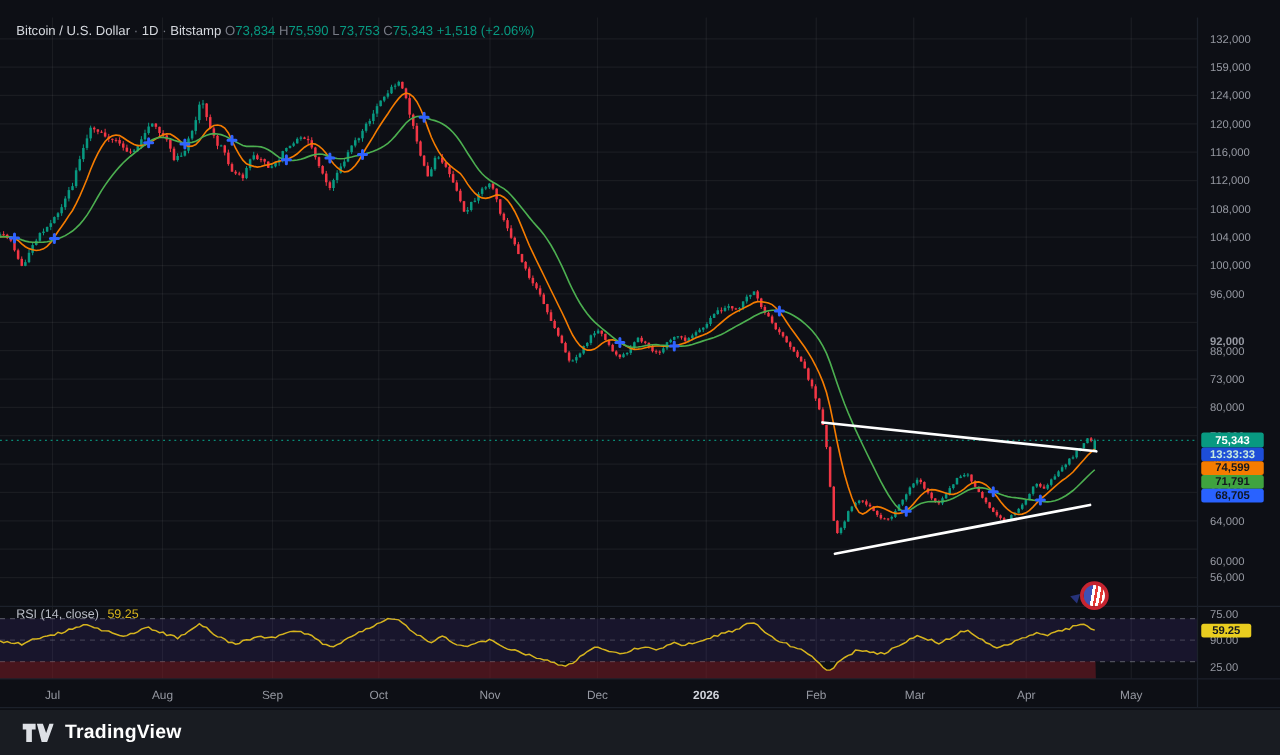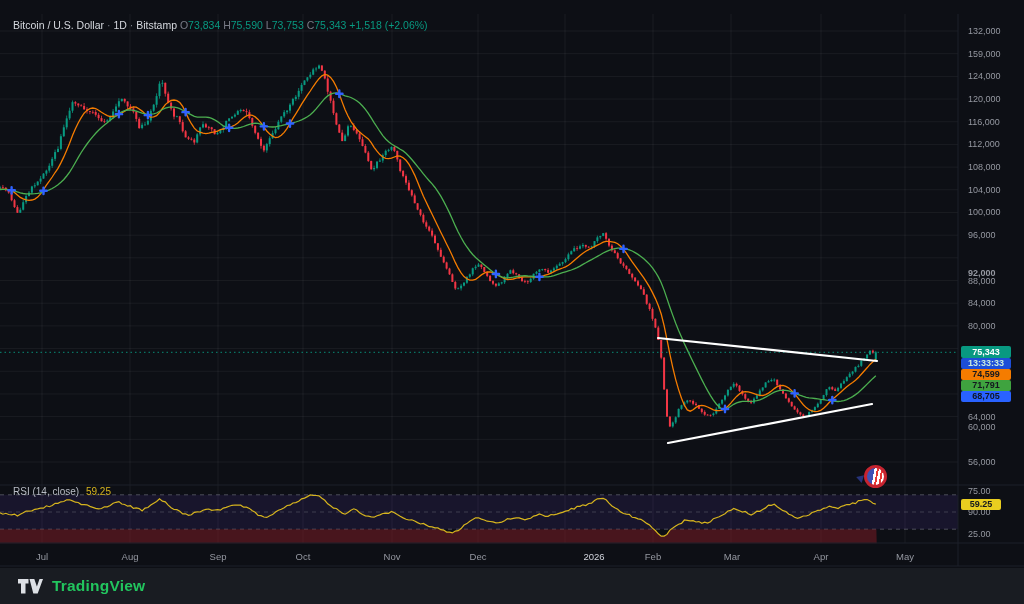--- a/index.html
+++ b/index.html
@@ -12,26 +12,26 @@
   .legend{position:absolute;left:13px;top:18px;z-index:4;font-size:10.5px;line-height:15px;color:#d5d8de;}
   .legend .dim{color:#787b86;}
   .legend .up{color:#089981;}
   .legend .mafast{color:#f57c00;}
   .legend .maslow{color:#4caf50;}
   .legend-row{white-space:nowrap;}
   .ticklabel{position:absolute;left:968px;width:54px;font-size:9px;color:#9598a1;z-index:2;}
   .pbadge{position:absolute;left:961px;width:50px;text-align:center;font-size:9px;font-weight:bold;
           border-radius:2px;z-index:3;}
   .timelabel{position:absolute;top:551px;transform:translateX(-50%);font-size:9.5px;color:#9598a1;z-index:2;}
-  .timelabel.year{color:#d1d4dc;font-weight:normal;margin-left:29px;}
+  .timelabel.year{color:#d1d4dc;font-weight:bold;}
   .rsi-label{position:absolute;left:13px;top:486px;font-size:10px;color:#b8bcc5;z-index:4;white-space:nowrap;}
   .rsi-label .val{color:#d6b41e;margin-left:4px;}
   .footer{position:absolute;left:0;top:568px;width:1024px;height:36px;background:#191c22;
           display:flex;align-items:center;padding-left:18px;box-sizing:border-box;gap:9px;z-index:5;}
-  .footer .brand{color:#22c55e;font-size:15.5px;font-weight:bold;letter-spacing:.2px;}
+  .footer .brand{color:#ffffff;font-size:15.5px;font-weight:bold;letter-spacing:.2px;}
   .sticker{position:absolute;left:864px;top:465px;width:23px;height:23px;border-radius:50%;
            border:3px solid #c62430;box-sizing:border-box;overflow:hidden;z-index:3;
            background:linear-gradient(100deg,#3f51b5 0 38%,#ffffff 38% 50%,#e53935 50% 60%,#ffffff 60% 72%,#e53935 72% 82%,#ffffff 82%);}
   .sticker-arrow{position:absolute;left:856px;top:474px;width:0;height:0;z-index:3;
            border-top:4px solid transparent;border-bottom:4px solid transparent;border-right:7px solid #2c3a8c;
            transform:rotate(18deg);opacity:.85;}
 </style>
 </head>
 <body>
 
@@ -795,27 +795,27 @@
       <div class="ticklabel" style="top: 71.3684px;">124,000</div>
       <div class="ticklabel" style="top: 94.0526px;">120,000</div>
       <div class="ticklabel" style="top: 116.737px;">116,000</div>
       <div class="ticklabel" style="top: 139.421px;">112,000</div>
       <div class="ticklabel" style="top: 162.105px;">108,000</div>
       <div class="ticklabel" style="top: 184.789px;">104,000</div>
       <div class="ticklabel" style="top: 207.474px;">100,000</div>
       <div class="ticklabel" style="top: 230.158px;">96,000</div>
       <div class="ticklabel" style="top: 268px; font-weight: bold;">92,000</div>
       <div class="ticklabel" style="top: 275.526px;">88,000</div>
-      <div class="ticklabel" style="top: 298.211px;">84,000</div>
+      <div class="ticklabel" style="top: 298.211px;">73,000</div>
       <div class="ticklabel" style="top: 320.895px;">80,000</div>
       <div class="ticklabel" style="top: 343.579px;">76,000</div>
       <div class="ticklabel" style="top: 366.263px;">72,000</div>
       <div class="ticklabel" style="top: 388.947px;">68,000</div>
       <div class="ticklabel" style="top: 411.632px;">64,000</div>
-      <div class="ticklabel" style="top: 422px;">60,000</div>
+      <div class="ticklabel" style="top: 444px;">60,000</div>
       <div class="ticklabel" style="top: 457px;">56,000</div>
       <div class="ticklabel" style="top: 485.5px;">75.00</div>
       <div class="ticklabel" style="top: 507px;">90.00</div>
       <div class="ticklabel" style="top: 528.5px;">25.00</div>
       <div class="pbadge" style="top: 346px; height: 12px; line-height: 12px; background: rgb(8, 153, 129); color: rgb(255, 255, 255);">75,343</div>
       <div class="pbadge" style="top: 358px; height: 11px; line-height: 11px; background: #1d4ed8; color: rgb(200, 234, 223);">13:33:33</div>
       <div class="pbadge" style="top: 369px; height: 11px; line-height: 11px; background: rgb(245, 124, 0); color: rgb(20, 24, 31);">74,599</div>
       <div class="pbadge" style="top: 380px; height: 11px; line-height: 11px; background: rgb(63, 163, 63); color: rgb(20, 24, 31);">71,791</div>
       <div class="pbadge" style="top: 391px; height: 11px; line-height: 11px; background: rgb(41, 98, 255); color: rgb(16, 22, 33);">68,705</div>
       <div class="pbadge" style="top: 499px; height: 11px; line-height: 11px; background: rgb(233, 205, 31); color: rgb(20, 24, 31); width: 40px;">59.25</div>

